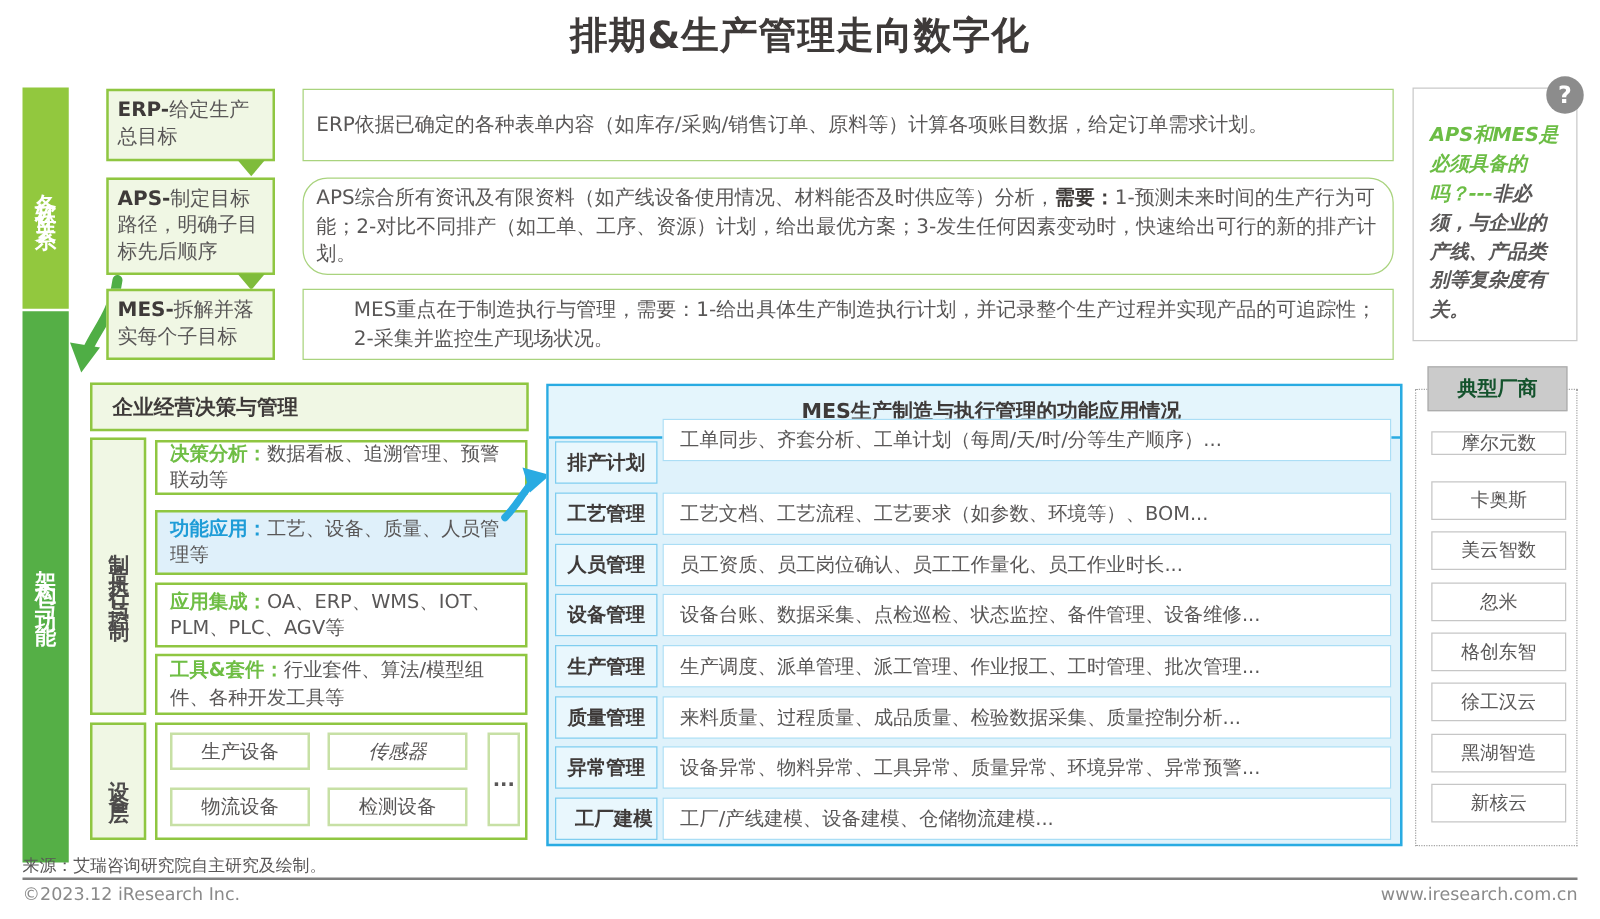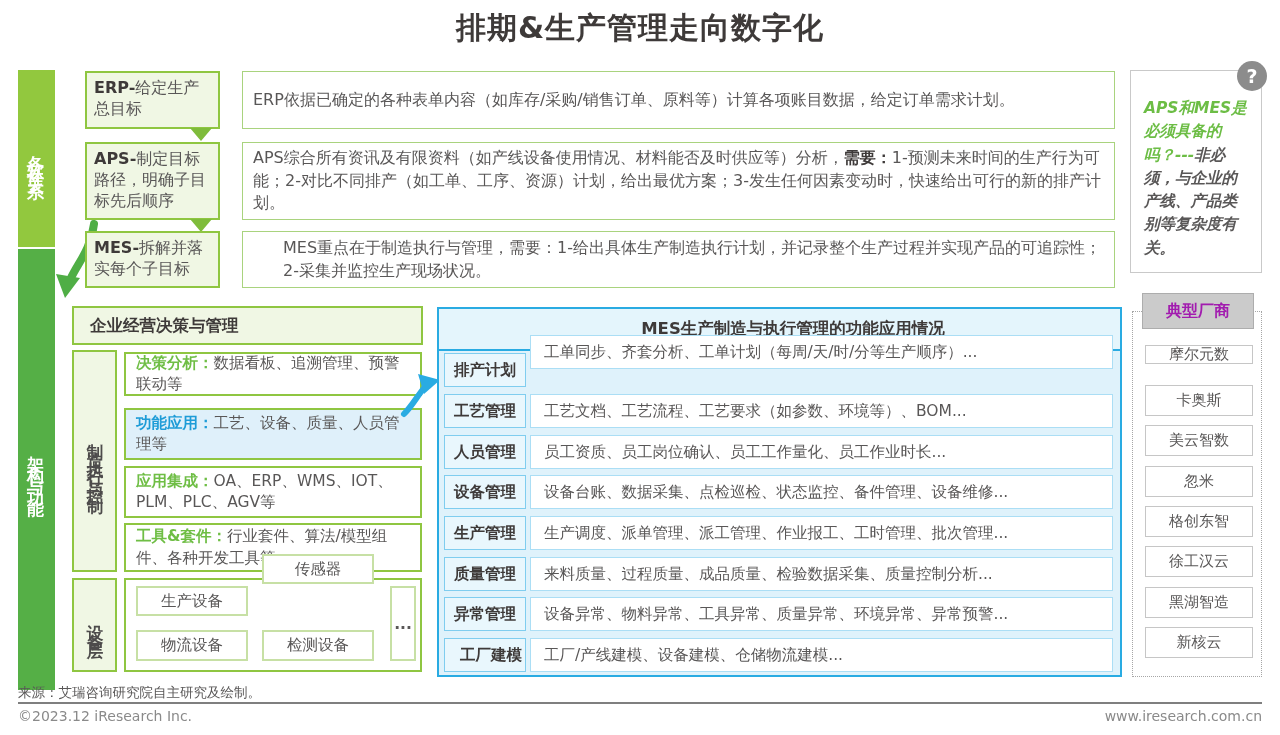--- a/index.html
+++ b/index.html
@@ -40,21 +40,21 @@
   .devbox{background:#fff;border:2px solid #C7E0A5;color:#595757;font-size:15.5px;
     display:flex;align-items:center;justify-content:center;}
   .mes{border:2px solid #29ABE2;background:#DFF2FB;}
   .mes-header{background:#E4F5FC;border-bottom:2px solid #29ABE2;font-weight:bold;color:#3E3A39;
     font-size:16.5px;display:flex;align-items:center;justify-content:center;}
   .mlabel{background:#E9F7FD;border:1px solid #7FCDEF;font-weight:bold;color:#3E3A39;
     font-size:15.5px;display:flex;align-items:center;justify-content:center;}
   .mdesc{background:#fff;border:1px solid #ABDEF5;font-size:15.5px;color:#595757;
     display:flex;align-items:center;padding-left:13px;white-space:nowrap;overflow:hidden;}
   .vcontainer{border:1px dotted #A6A6A6;background:#fff;}
-  .vhead{background:#CBCBCB;border:1px solid #ADADAD;font-weight:bold;color:#a21caf;font-size:16px;
+  .vhead{background:#CBCBCB;border:1px solid #ADADAD;font-weight:bold;color:#14532d;font-size:16px;
     display:flex;align-items:center;justify-content:center;}
   .vitem{background:#fff;border:1px solid #C6C6C6;color:#595757;font-size:15px;
     display:flex;align-items:center;justify-content:center;}
   .src{font-size:13.5px;color:#595757;}
   .line{border-top:2px solid #7F7F7F;}
   .foot{font-size:14px;color:#8A8A8A;}
 </style>
 </head>
 <body>
 
@@ -72,21 +72,21 @@
   <b>ERP-</b><span>给定生产总目标</span>
 </div>
 <div class="abs sw-desc" style="left:242px;top:71px;width:873px;height:58px;">
   <div><span>ERP依据已确定的各种表单内容（如库存/采购/销售订单、原料等）计算各项账目数据，给定订单需求计划。</span><b></b><span></span></div>
 </div>
 <div class="abs tri" style="left:190px;top:128px;"></div>
 
 <div class="abs sw-label" style="left:85px;top:142px;width:135px;height:78px;">
   <b>APS-</b><span>制定目标路径，明确子目标先后顺序</span>
 </div>
-<div class="abs sw-desc" style="left:242px;top:142px;width:873px;height:78px;">
+<div class="abs sw-desc" style="left:242px;top:142px;width:873px;height:78px;border-radius:20px;">
   <div><span>APS综合所有资讯及有限资料（如产线设备使用情况、材料能否及时供应等）分析，</span><b>需要：</b><span>1-预测未来时间的生产行为可能；2-对比不同排产（如工单、工序、资源）计划，给出最优方案；3-发生任何因素变动时，快速给出可行的新的排产计划。</span></div>
 </div>
 <div class="abs tri" style="left:190px;top:219px;"></div>
 
 <div class="abs sw-label" style="left:85px;top:231px;width:135px;height:57px;">
   <b>MES-</b><span>拆解并落实每个子目标</span>
 </div>
 <div class="abs sw-desc" style="left:242px;top:231px;width:873px;height:57px;padding-left:40px;">
   <div><span>MES重点在于制造执行与管理，需要：1-给出具体生产制造执行计划，并记录整个生产过程并实现产品的可追踪性；2-采集并监控生产现场状况。</span><b></b><span></span></div>
 </div>
@@ -109,21 +109,21 @@
 <div class="abs layer" style="left:124px;top:466px;width:298px;height:52px;">
   <div><span class="lab-g">应用集成：</span><span>OA、ERP、WMS、IOT、PLM、PLC、AGV等</span></div>
 </div>
 <div class="abs layer" style="left:124px;top:523px;width:298px;height:49px;">
   <div><span class="lab-g">工具&amp;套件：</span><span>行业套件、算法/模型组件、各种开发工具等</span></div>
 </div>
 
 <div class="abs gbox vlabel" style="left:72px;top:578px;width:45px;height:94px;">设备层</div>
 <div class="abs devwrap" style="left:124px;top:578px;width:298px;height:94px;"></div>
 <div class="abs devbox" style="left:136px;top:586px;width:112px;height:30px;">生产设备</div>
-<div class="abs devbox" style="left:262px;top:554px;width:112px;height:30px;">传感器</div>
+<div class="abs devbox" style="left:262px;top:586px;width:112px;height:30px;font-style:italic;">传感器</div>
 <div class="abs devbox" style="left:136px;top:630px;width:112px;height:31px;">物流设备</div>
 <div class="abs devbox" style="left:262px;top:630px;width:112px;height:31px;">检测设备</div>
 <div class="abs devbox" style="left:390px;top:586px;width:26px;height:75px;font-weight:bold;">...</div>
 
 <svg class="abs" style="left:398px;top:364px;" width="46" height="56" viewBox="0 0 46 56">
   <path d="M6,50 C14,42 18,34 26,24" fill="none" stroke="#29ABE2" stroke-width="6" stroke-linecap="round"></path>
   <polygon points="20,10 42,16 26,30" fill="#29ABE2"></polygon>
 </svg>
 
 <div class="abs mes" style="left:437px;top:307px;width:685px;height:370px;">

